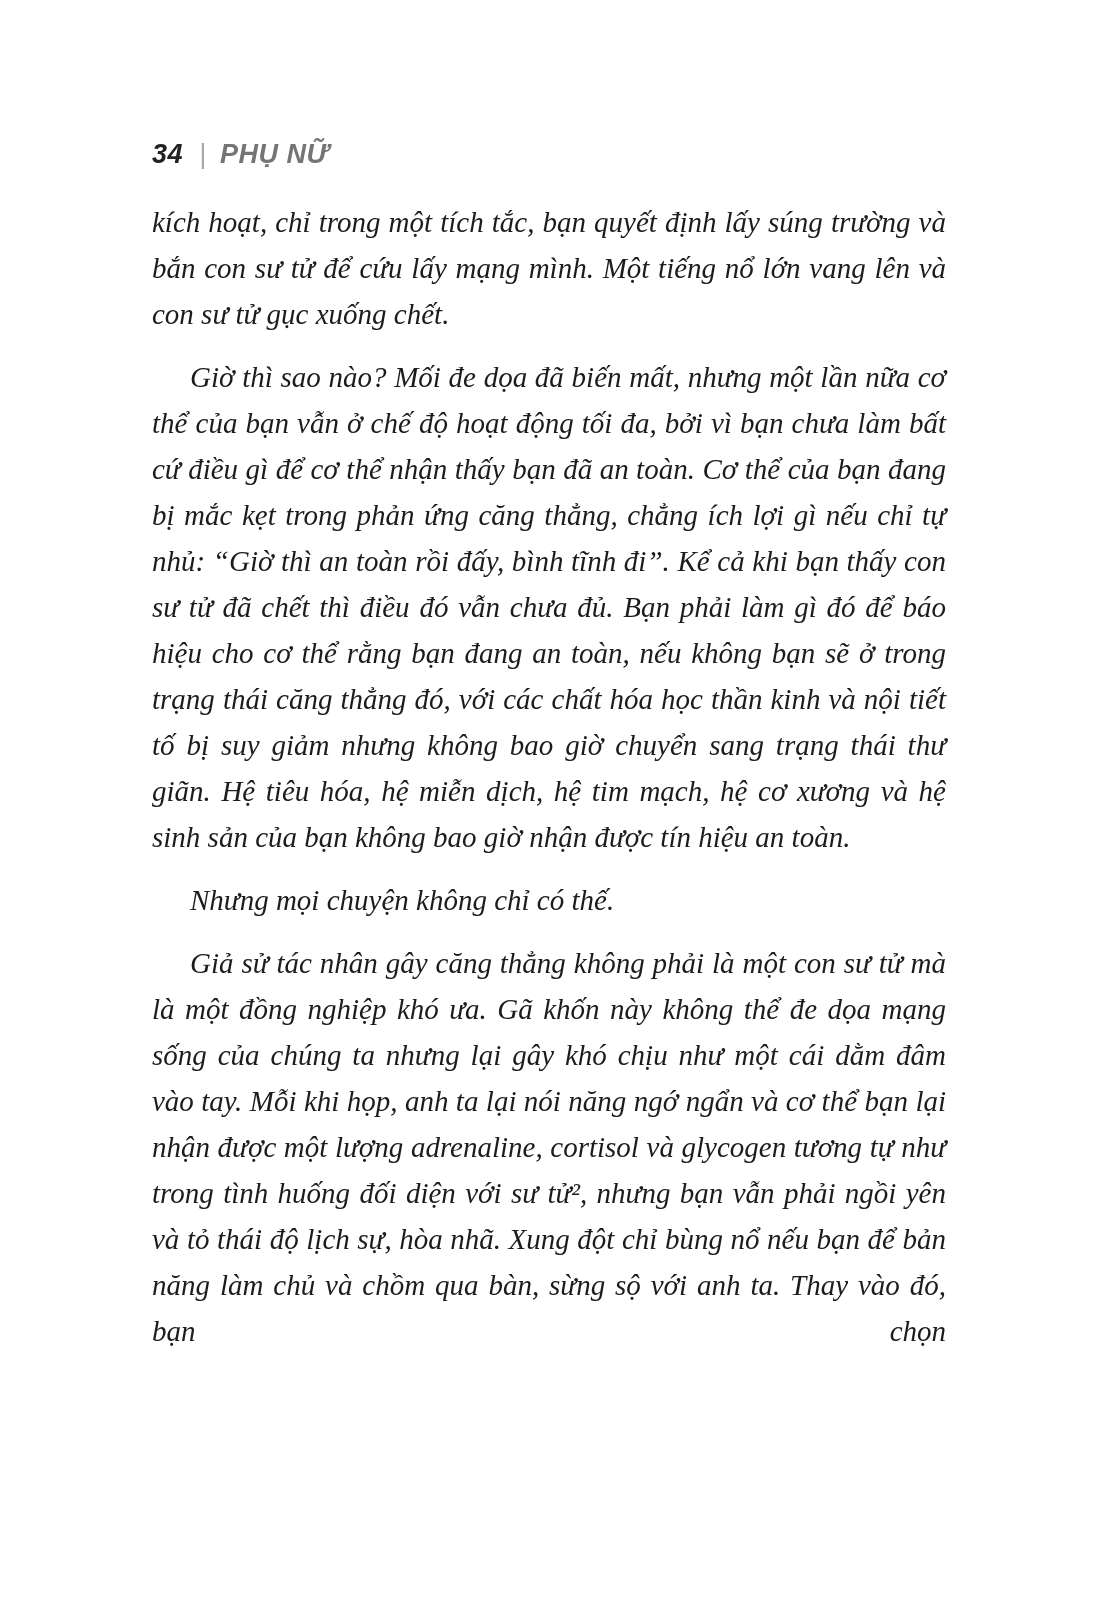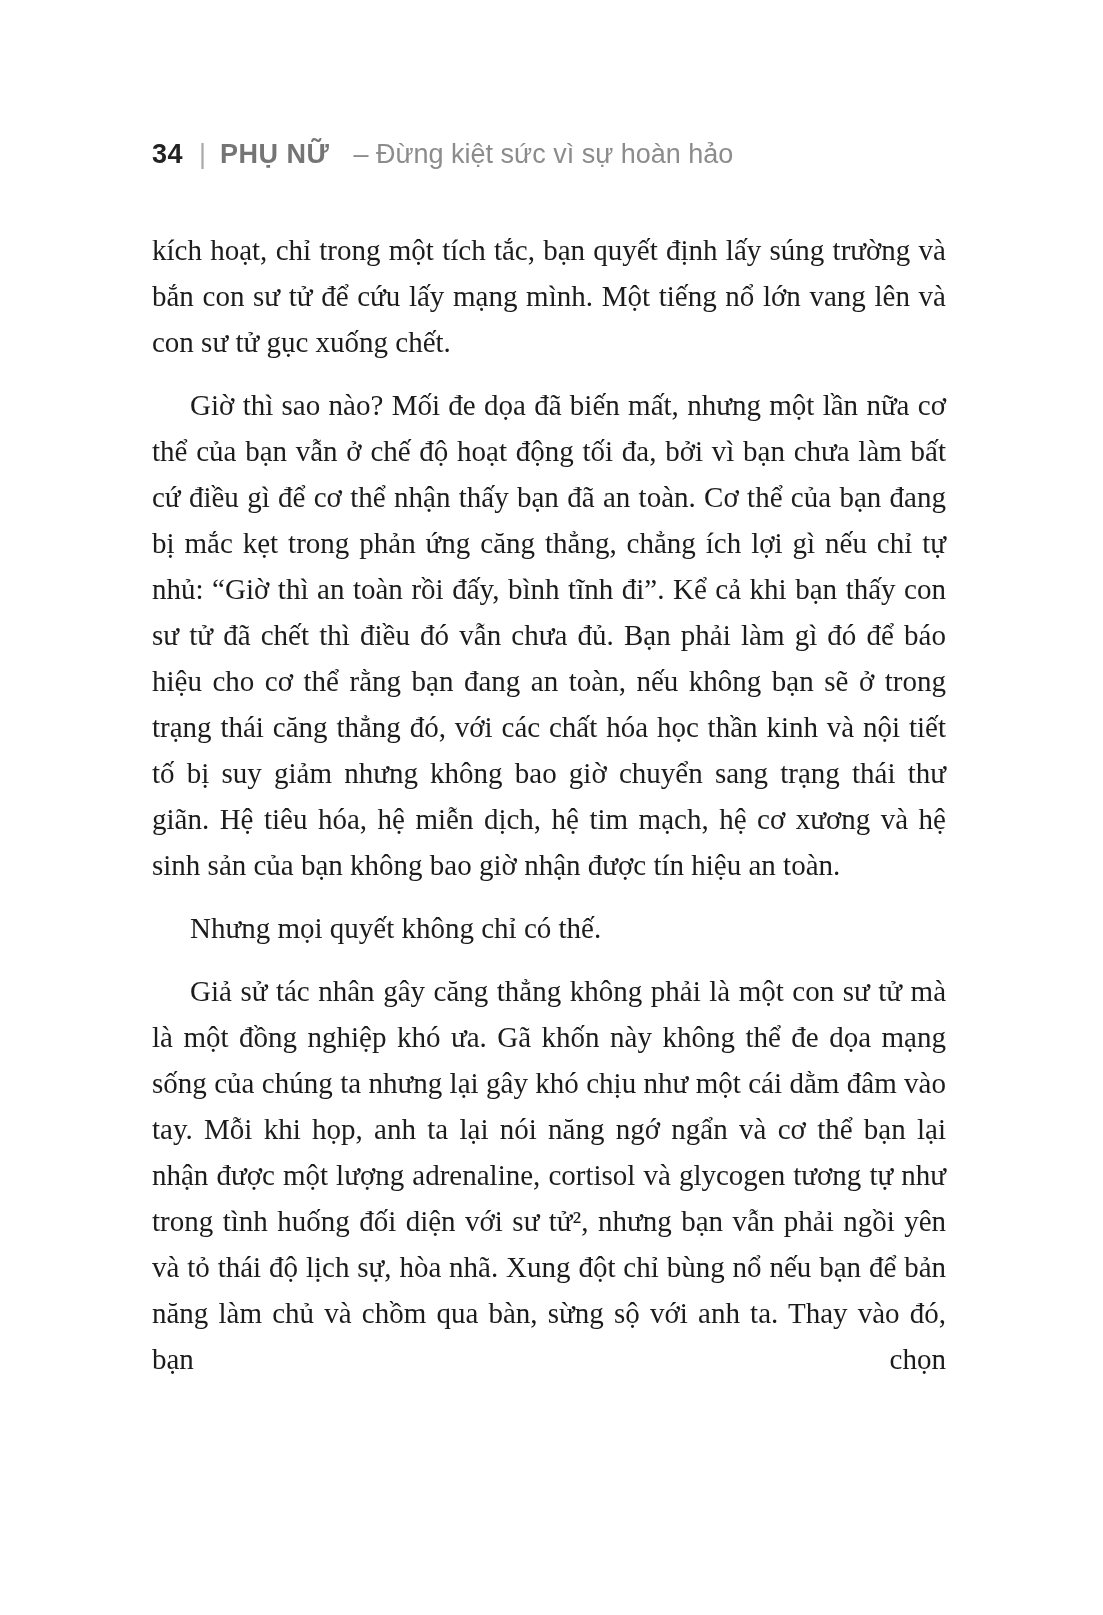--- a/index.html
+++ b/index.html
@@ -3,20 +3,21 @@
 <meta charset="utf-8">
 <style>
   html, body { margin: 0; padding: 0; }
   body { background: #ffffff; }
   .page {
     position: relative;
     width: 1058px;
     height: 1615px;
     background: #ffffff;
     overflow: hidden;
+    font-style: italic;
   }
   
   .running-header {
     position: absolute;
     left: 152px;
     top: 138px;
     width: 800px;
     display: flex;
     align-items: baseline;
     font-family: "Liberation Sans", "DejaVu Sans", sans-serif;
@@ -42,21 +43,21 @@
     margin-right: 24px;
   }
   .book-subtitle {
     font-weight: 400;
     color: #8c8c8c;
   }
   
   .body-text {
     position: absolute;
     left: 152px;
-    top: 227px;
+    top: 199px;
     width: 794px;
     font-family: "Liberation Serif", "DejaVu Serif", serif;
     font-size: 29px;
     line-height: 46px;
     color: #1c1c1c;
     text-align: justify;
   }
   .body-text p {
     margin: 0 0 17px 0;
     text-indent: 38px;
@@ -66,23 +67,22 @@
 </style>
 </head>
 <body>
 
 <div class="page">
 
   <header class="running-header">
     <span class="page-number">34</span>
     <span class="header-separator">|</span>
     <span class="book-title">PHỤ NỮ</span>
-    <span class="book-subtitle">– Đừng kiệt sức vì sự hoàn hảo</span>
   </header>
 
   <main class="body-text">
     <p class="no-indent">kích hoạt, chỉ trong một tích tắc, bạn quyết định lấy súng trường và bắn con sư tử để cứu lấy mạng mình. Một tiếng nổ lớn vang lên và con sư tử gục xuống chết.</p>
     <p>Giờ thì sao nào? Mối đe dọa đã biến mất, nhưng một lần nữa cơ thể của bạn vẫn ở chế độ hoạt động tối đa, bởi vì bạn chưa làm bất cứ điều gì để cơ thể nhận thấy bạn đã an toàn. Cơ thể của bạn đang bị mắc kẹt trong phản ứng căng thẳng, chẳng ích lợi gì nếu chỉ tự nhủ: “Giờ thì an toàn rồi đấy, bình tĩnh đi”. Kể cả khi bạn thấy con sư tử đã chết thì điều đó vẫn chưa đủ. Bạn phải làm gì đó để báo hiệu cho cơ thể rằng bạn đang an toàn, nếu không bạn sẽ ở trong trạng thái căng thẳng đó, với các chất hóa học thần kinh và nội tiết tố bị suy giảm nhưng không bao giờ chuyển sang trạng thái thư giãn. Hệ tiêu hóa, hệ miễn dịch, hệ tim mạch, hệ cơ xương và hệ sinh sản của bạn không bao giờ nhận được tín hiệu an toàn.</p>
-    <p>Nhưng mọi quyết không chỉ có thế.</p>
+    <p>Nhưng mọi chuyện không chỉ có thế.</p>
     <p class="justify-last">Giả sử tác nhân gây căng thẳng không phải là một con sư tử mà là một đồng nghiệp khó ưa. Gã khốn này không thể đe dọa mạng sống của chúng ta nhưng lại gây khó chịu như một cái dằm đâm vào tay. Mỗi khi họp, anh ta lại nói năng ngớ ngẩn và cơ thể bạn lại nhận được một lượng adrenaline, cortisol và glycogen tương tự như trong tình huống đối diện với sư tử², nhưng bạn vẫn phải ngồi yên và tỏ thái độ lịch sự, hòa nhã. Xung đột chỉ bùng nổ nếu bạn để bản năng làm chủ và chồm qua bàn, sừng sộ với anh ta. Thay vào đó, bạn chọn</p>
   </main>
 
 </div>
 
 </body></html>

